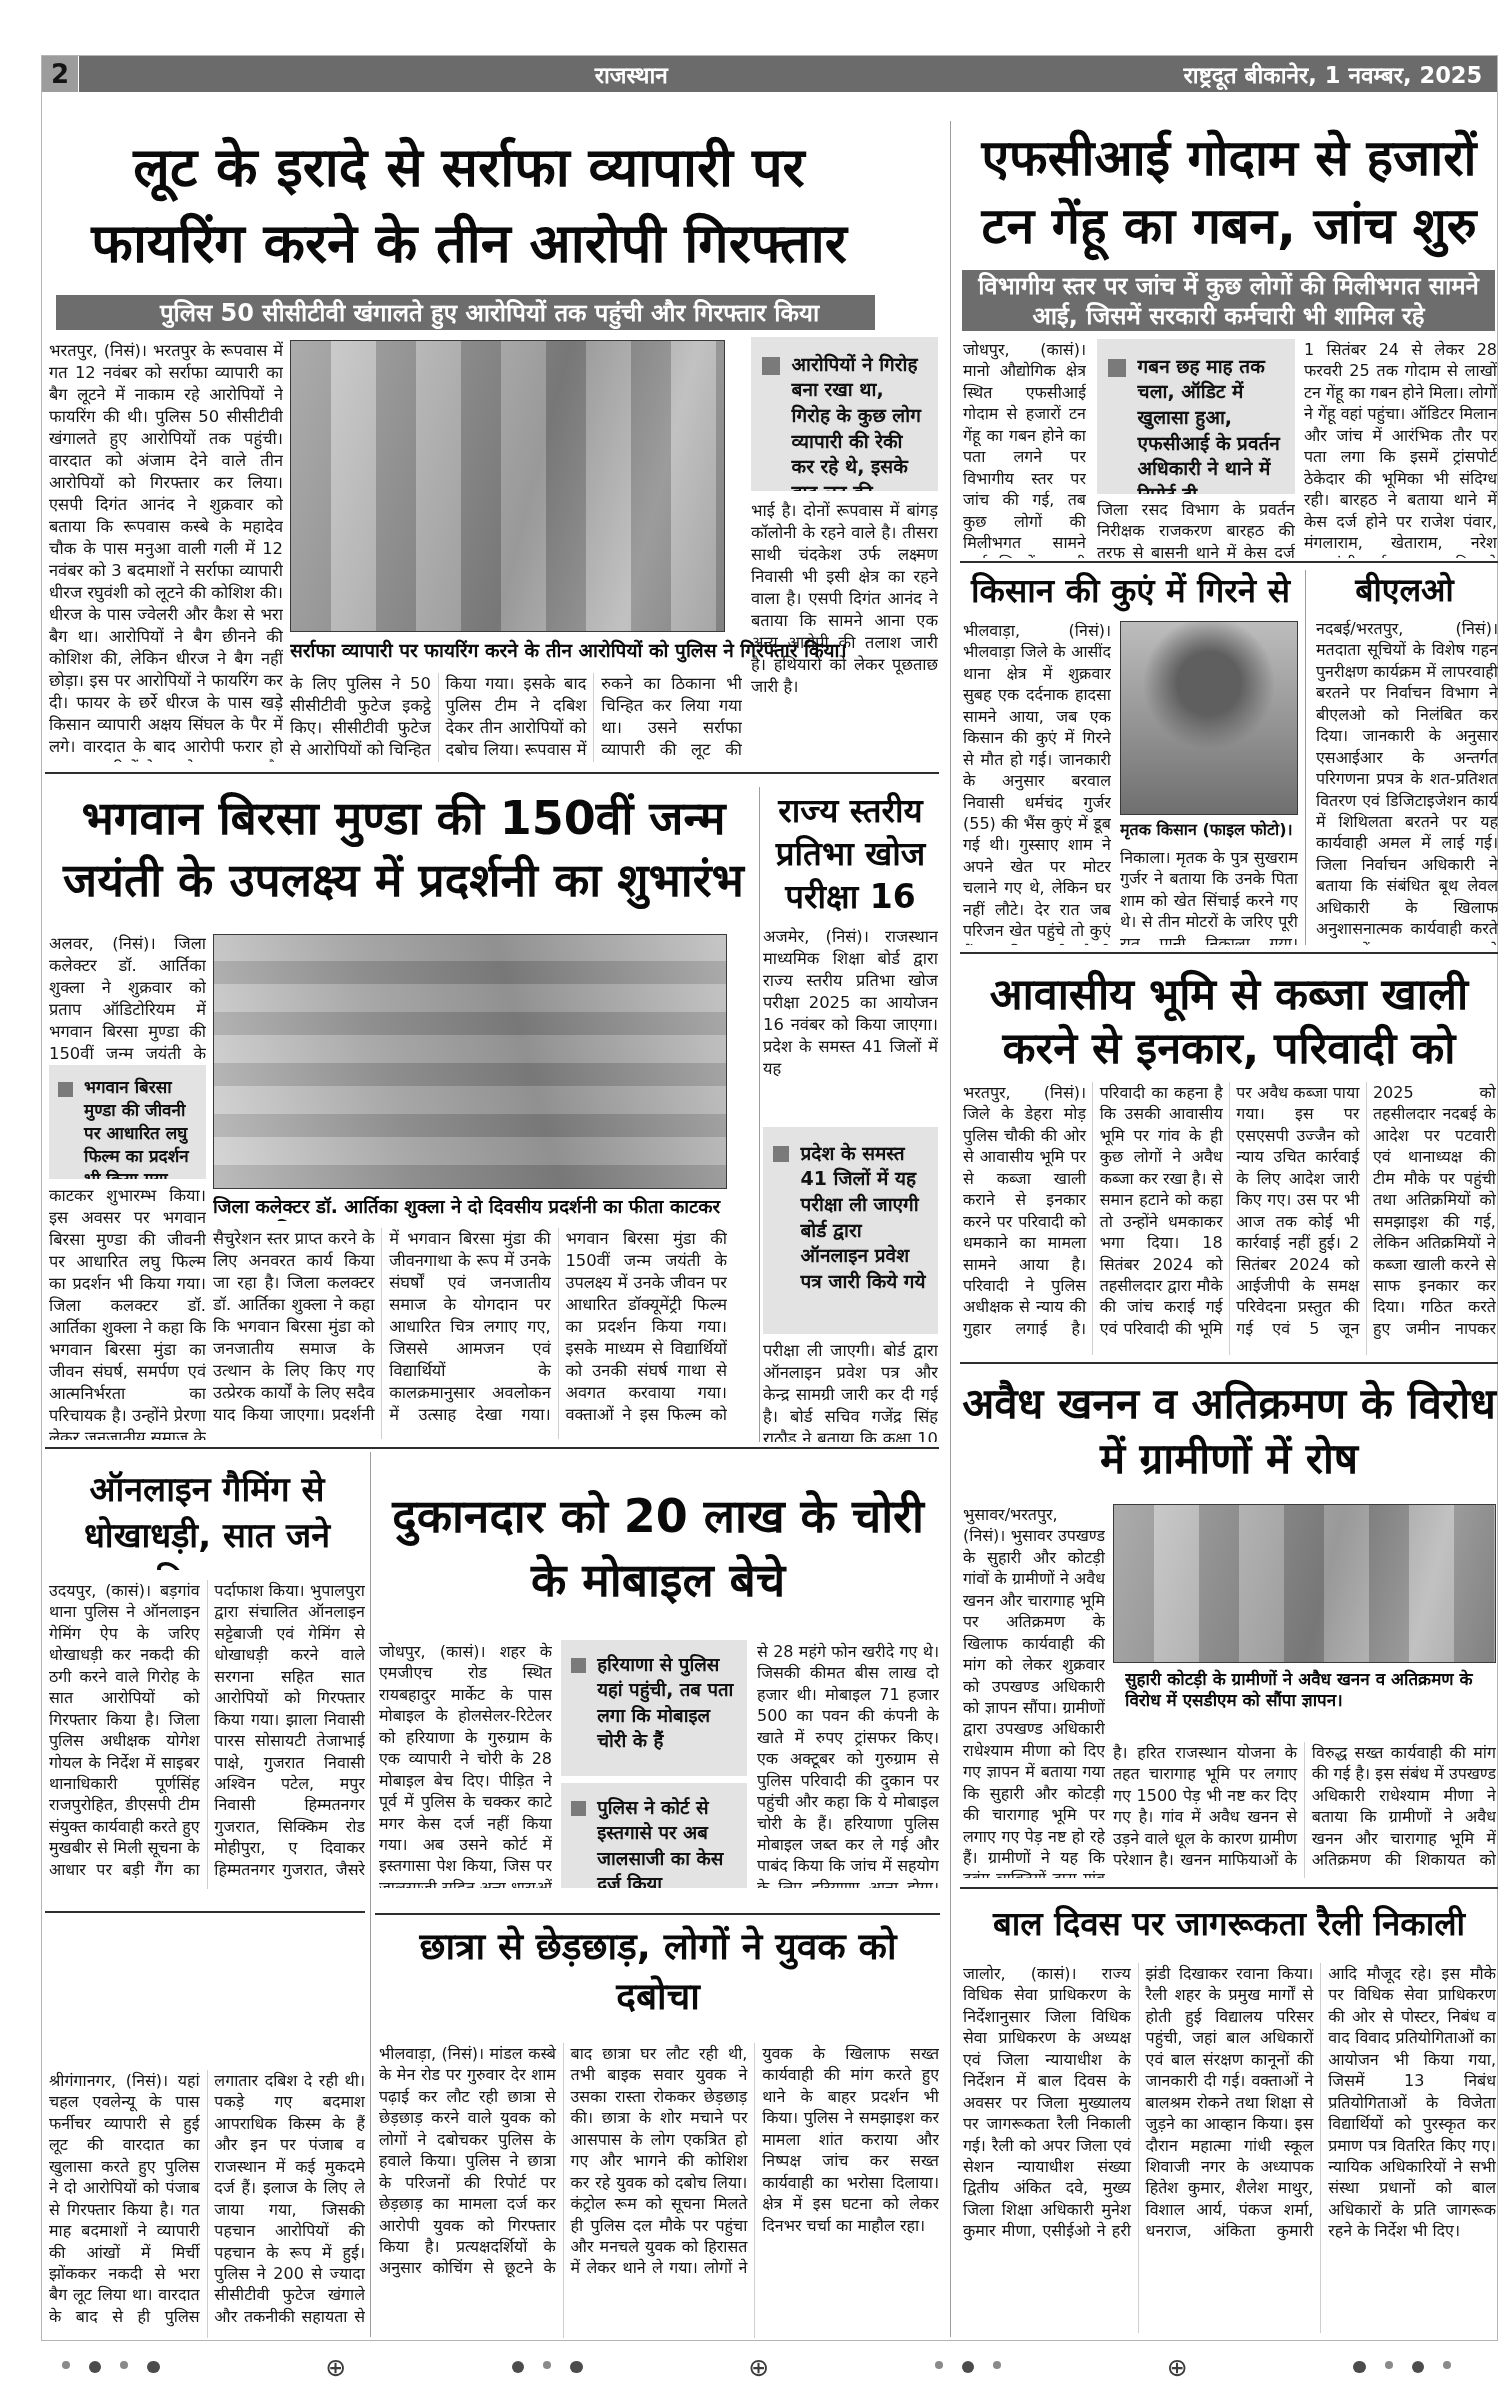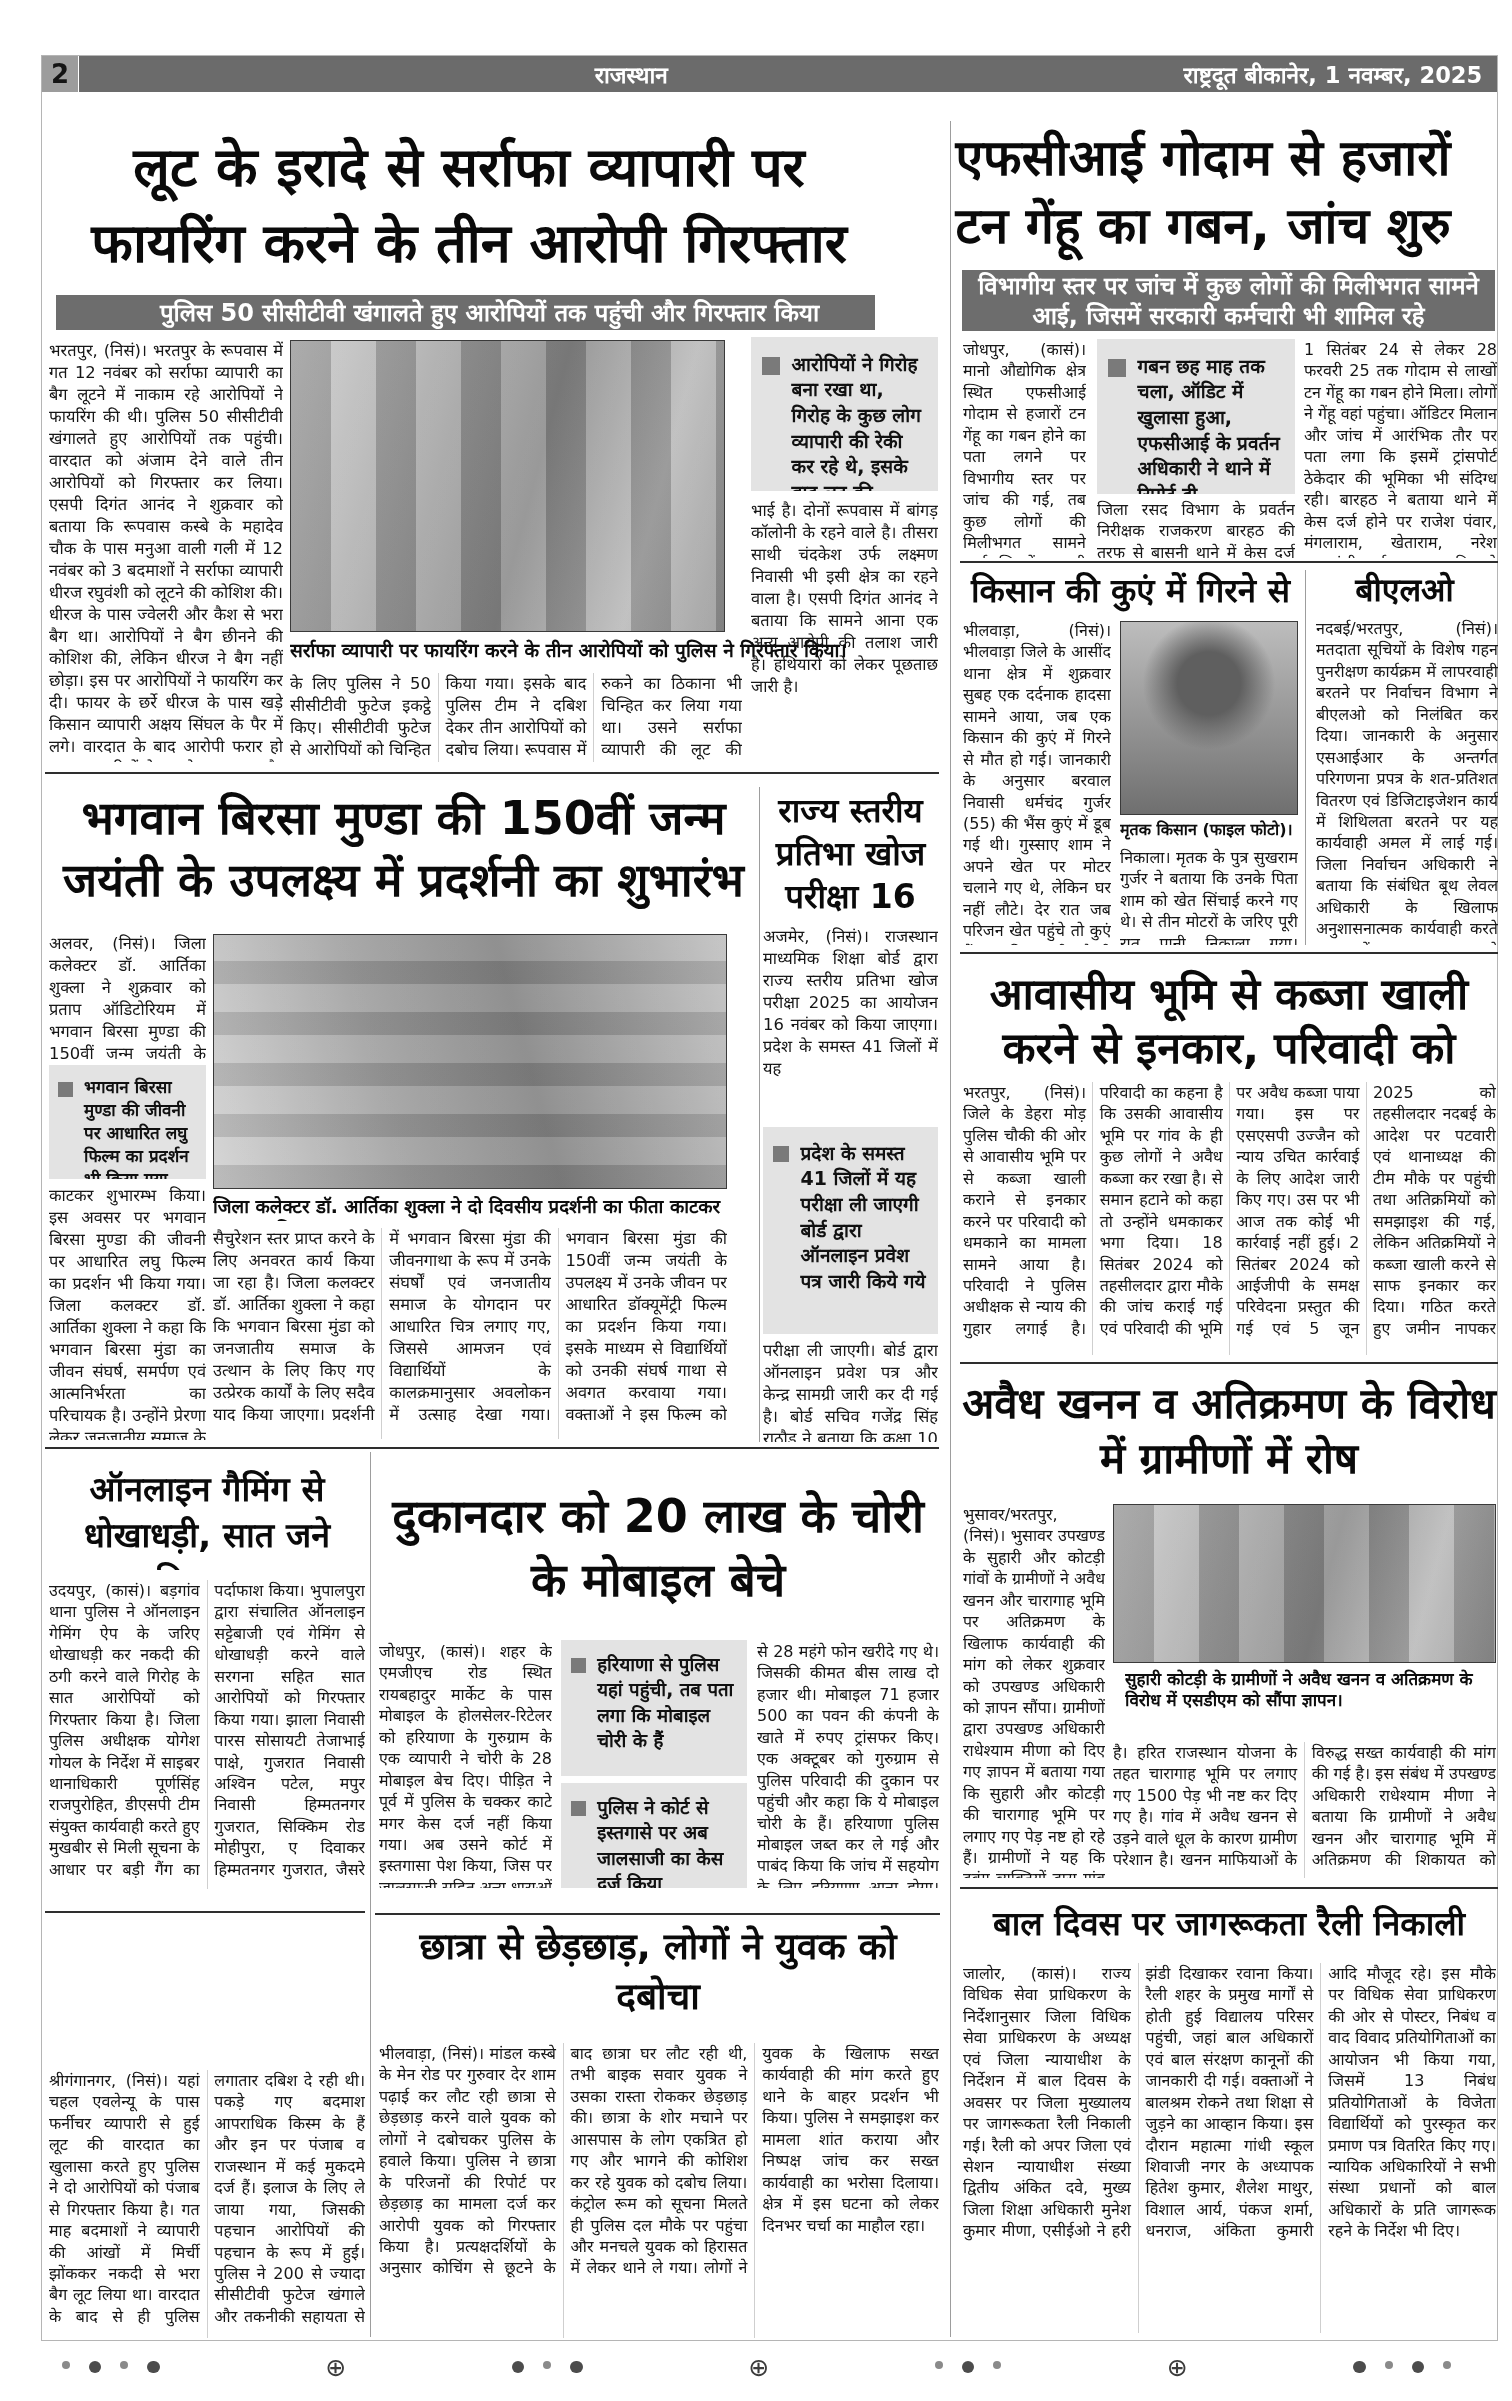--- a/index.html
+++ b/index.html
@@ -59,21 +59,21 @@
   <div class="abs hbox" style="left:751px;top:337px;width:187px;height:154px;">
     <div class="sq"></div>
     <div class="btxt" style="font-size:19px;">आरोपियों ने गिरोह बना रखा था, गिरोह के कुछ लोग व्यापारी की रेकी कर रहे थे, इसके बाद लूट की साजिश रची गई</div>
   </div>
   <div class="abs body-text" style="left:751px;top:500px;width:187px;height:260px;">भाई है। दोनों रूपवास में बांगड़ कॉलोनी के रहने वाले है। तीसरा साथी चंदकेश उर्फ लक्ष्मण निवासी भी इसी क्षेत्र का रहने वाला है। एसपी दिगंत आनंद ने बताया कि सामने आना एक अन्य आरोपी की तलाश जारी है। हथियारों को लेकर पूछताछ जारी है।</div>
   <div class="abs caption" style="left:290px;top:639px;width:599px;height:27px;font-size:19px;">सर्राफा व्यापारी पर फायरिंग करने के तीन आरोपियों को पुलिस ने गिरफ्तार किया।</div>
   <div class="abs body-text cols3" style="left:290px;top:673px;width:452px;height:89px;">के लिए पुलिस ने 50 सीसीटीवी फुटेज इकट्ठे किए। सीसीटीवी फुटेज से आरोपियों को चिन्हित किया गया। इसके बाद पुलिस टीम ने दबिश देकर तीन आरोपियों को दबोच लिया। रूपवास में रुकने का ठिकाना भी चिन्हित कर लिया गया था। उसने सर्राफा व्यापारी की लूट की योजना बनाई थी। वारदात को अंजाम देने से पहले गिरोह के कुछ लोग व्यापारी की रेकी कर रहे थे, इसके बाद लूट की साजिश रची गई। आरोपियों से पूछताछ में दो गुर्जर जड़ और सीरम नट लगे होने की जानकारी मिली है।</div>
 
   <div class="abs vrule" style="left:950px;top:121px;height:2216px;"></div>
 
-  <div class="abs headline" style="left:934px;top:125px;width:538px;height:139px;font-size:50px;line-height:1.35;overflow:hidden;">एफसीआई गोदाम से हजारों टन गेंहू का गबन, जांच शुरु</div>
+  <div class="abs headline" style="left:960px;top:125px;width:538px;height:139px;font-size:50px;line-height:1.35;overflow:hidden;">एफसीआई गोदाम से हजारों टन गेंहू का गबन, जांच शुरु</div>
   <div class="abs graybar" style="left:962px;top:270px;width:533px;height:61px;font-size:24px;padding:0 10.2px;">विभागीय स्तर पर जांच में कुछ लोगों की मिलीभगत सामने आई, जिसमें सरकारी कर्मचारी भी शामिल रहे</div>
   <div class="abs body-text" style="left:963px;top:339px;width:123px;height:219px;font-size:16px;">जोधपुर, (कासं)। मानो औद्योगिक क्षेत्र स्थित एफसीआई गोदाम से हजारों टन गेंहू का गबन होने का पता लगने पर विभागीय स्तर पर जांच की गई, तब कुछ लोगों की मिलीभगत सामने आई, जिसमें सरकारी कर्मचारी भी शामिल रहे। गेंहू कितने का था, इस बारे में खुलासा नहीं हुआ है। गबन छह माह तक चला रहा। ऑडिट में इसका खुलासा हो पाया। अब एफसीआई के प्रवर्तन अधिकारी ने कुछ लोगों को नामजद कर बासनी थाने में रिपोर्ट दी है, जिसमें गहराई से तहकीकात आरंभ की गई है।</div>
   <div class="abs hbox" style="left:1097px;top:339px;width:198px;height:155px;">
     <div class="sq"></div>
     <div class="btxt" style="font-size:19px;">गबन छह माह तक चला, ऑडिट में खुलासा हुआ, एफसीआई के प्रवर्तन अधिकारी ने थाने में रिपोर्ट दी</div>
   </div>
   <div class="abs body-text" style="left:1097px;top:499px;width:198px;height:59px;font-size:16px;">जिला रसद विभाग के प्रवर्तन निरीक्षक राजकरण बारहठ की तरफ से बासनी थाने में केस दर्ज करवाया गया है। रिपोर्ट के अनुसार एफसीआई का गोदाम बासनी द्वितीय चरण में आया है।</div>
   <div class="abs body-text" style="left:1304px;top:339px;width:193px;height:219px;font-size:16px;">1 सितंबर 24 से लेकर 28 फरवरी 25 तक गोदाम से लाखों टन गेंहू का गबन होने मिला। लोगों ने गेंहू वहां पहुंचा। ऑडिटर मिलान और जांच में आरंभिक तौर पर पता लगा कि इसमें ट्रांसपोर्ट ठेकेदार की भूमिका भी संदिग्ध रही। बारहठ ने बताया थाने में केस दर्ज होने पर राजेश पंवार, मंगलाराम, खेताराम, नरेश ग्वालवंशी उर्फ बालू आदि को नामजद कर रिपोर्ट दी गई है। गेहूं कितना है और इसका जिक्र नहीं किया गया है, मगर उसकी क्वांटिटी हजारों टन में बताई जाती है।</div>
 
   <div class="abs hrule" style="left:960px;top:561px;width:538px;"></div>

